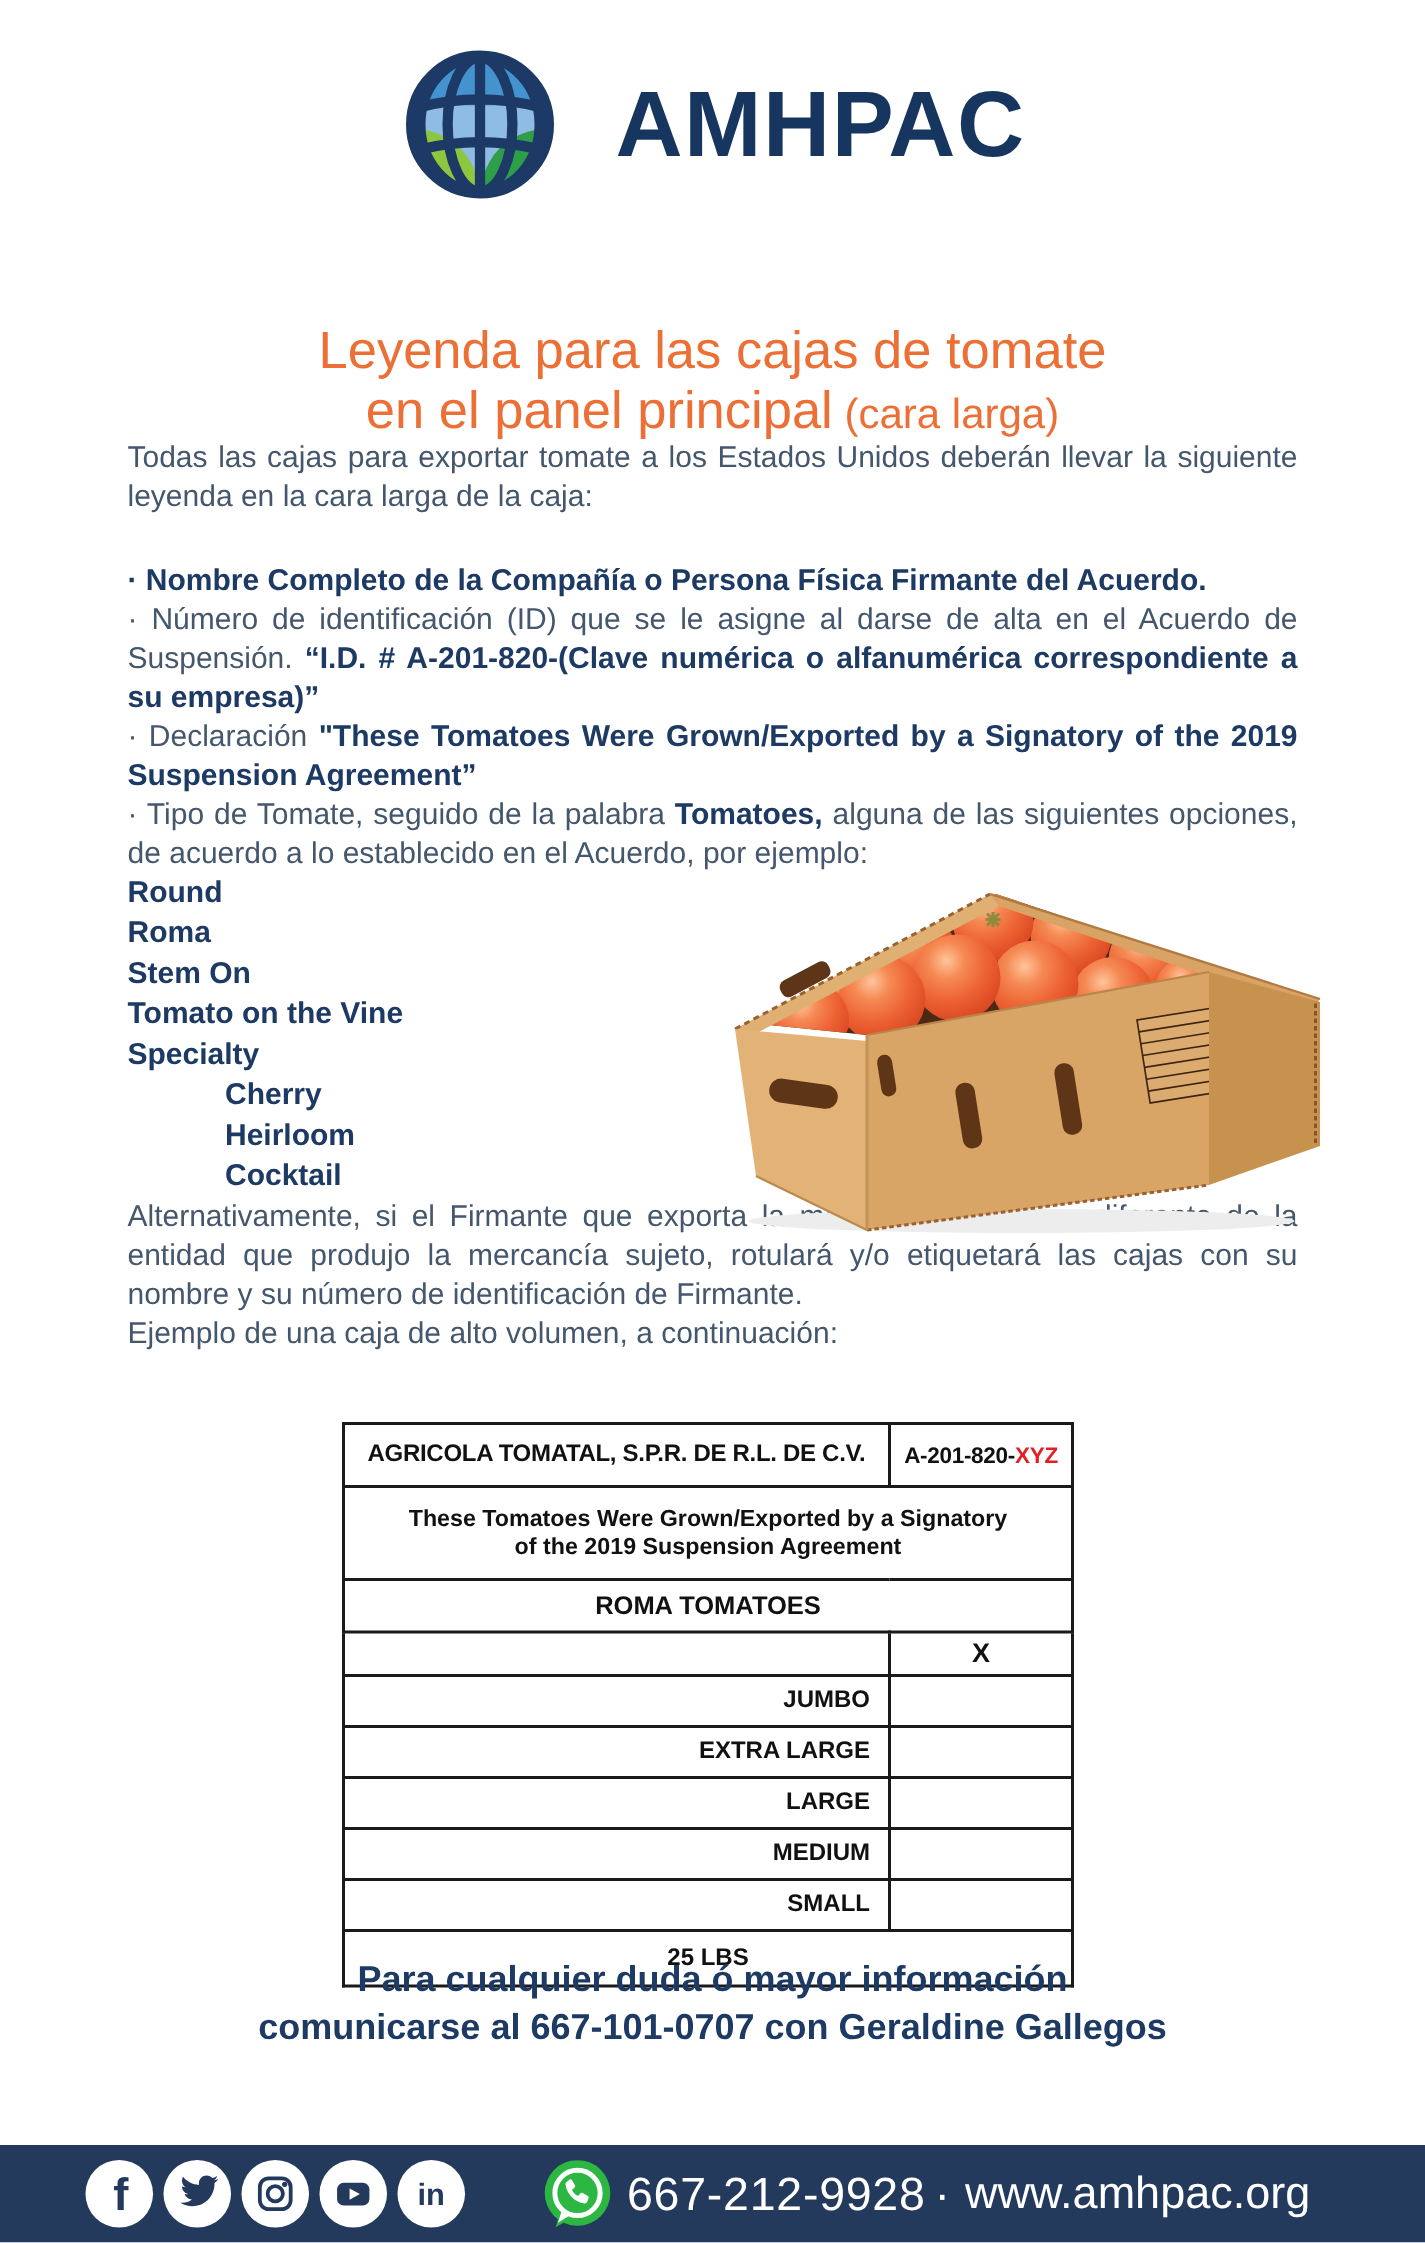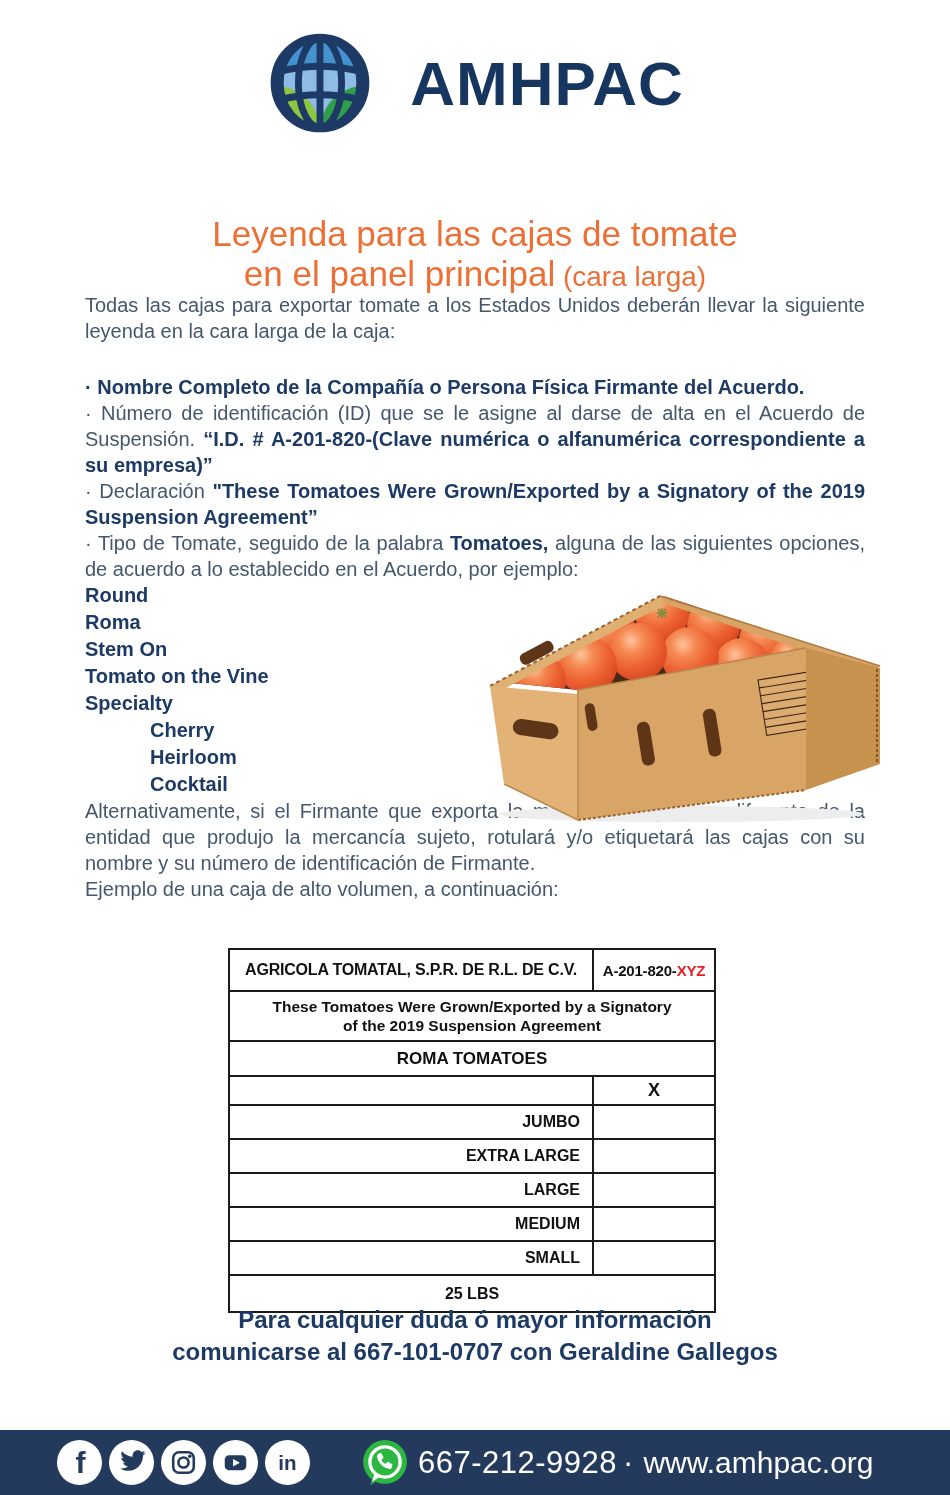--- a/index.html
+++ b/index.html
@@ -39,21 +39,21 @@
   
   .label-table{
     position:absolute; top:948px; left:228px;
     border-collapse:collapse; width:486px;
     color:#111; font-weight:700; table-layout:fixed;
   }
   .label-table td{ border:2px solid #1a1a1a; text-align:center; vertical-align:middle; }
   td.company{ font-size:16px; letter-spacing:-0.2px; white-space:nowrap; height:42px; }
   td.idcell{ font-size:15px; letter-spacing:-0.2px; white-space:nowrap; }
   td.idcell .red{ color:#e31e24; }
-  td.statement{ font-size:15.5px; height:50px; padding:0 34px; line-height:19px; }
+  td.statement{ font-size:15.5px; height:62px; padding:0 34px; line-height:19px; }
   td.product{ font-size:17px; height:35px; }
   td.markcell{ font-size:18px; height:29px; }
   td.size-label{ font-size:16px; text-align:right; padding-right:12px; height:34px; }
   td.weight{ font-size:16px; height:37px; }
   
   .contact{
     position:absolute; top:1304px; left:0; width:100%;
     text-align:center; color:#1d3a64; font-weight:700;
     font-size:24px; line-height:32px;
   }

